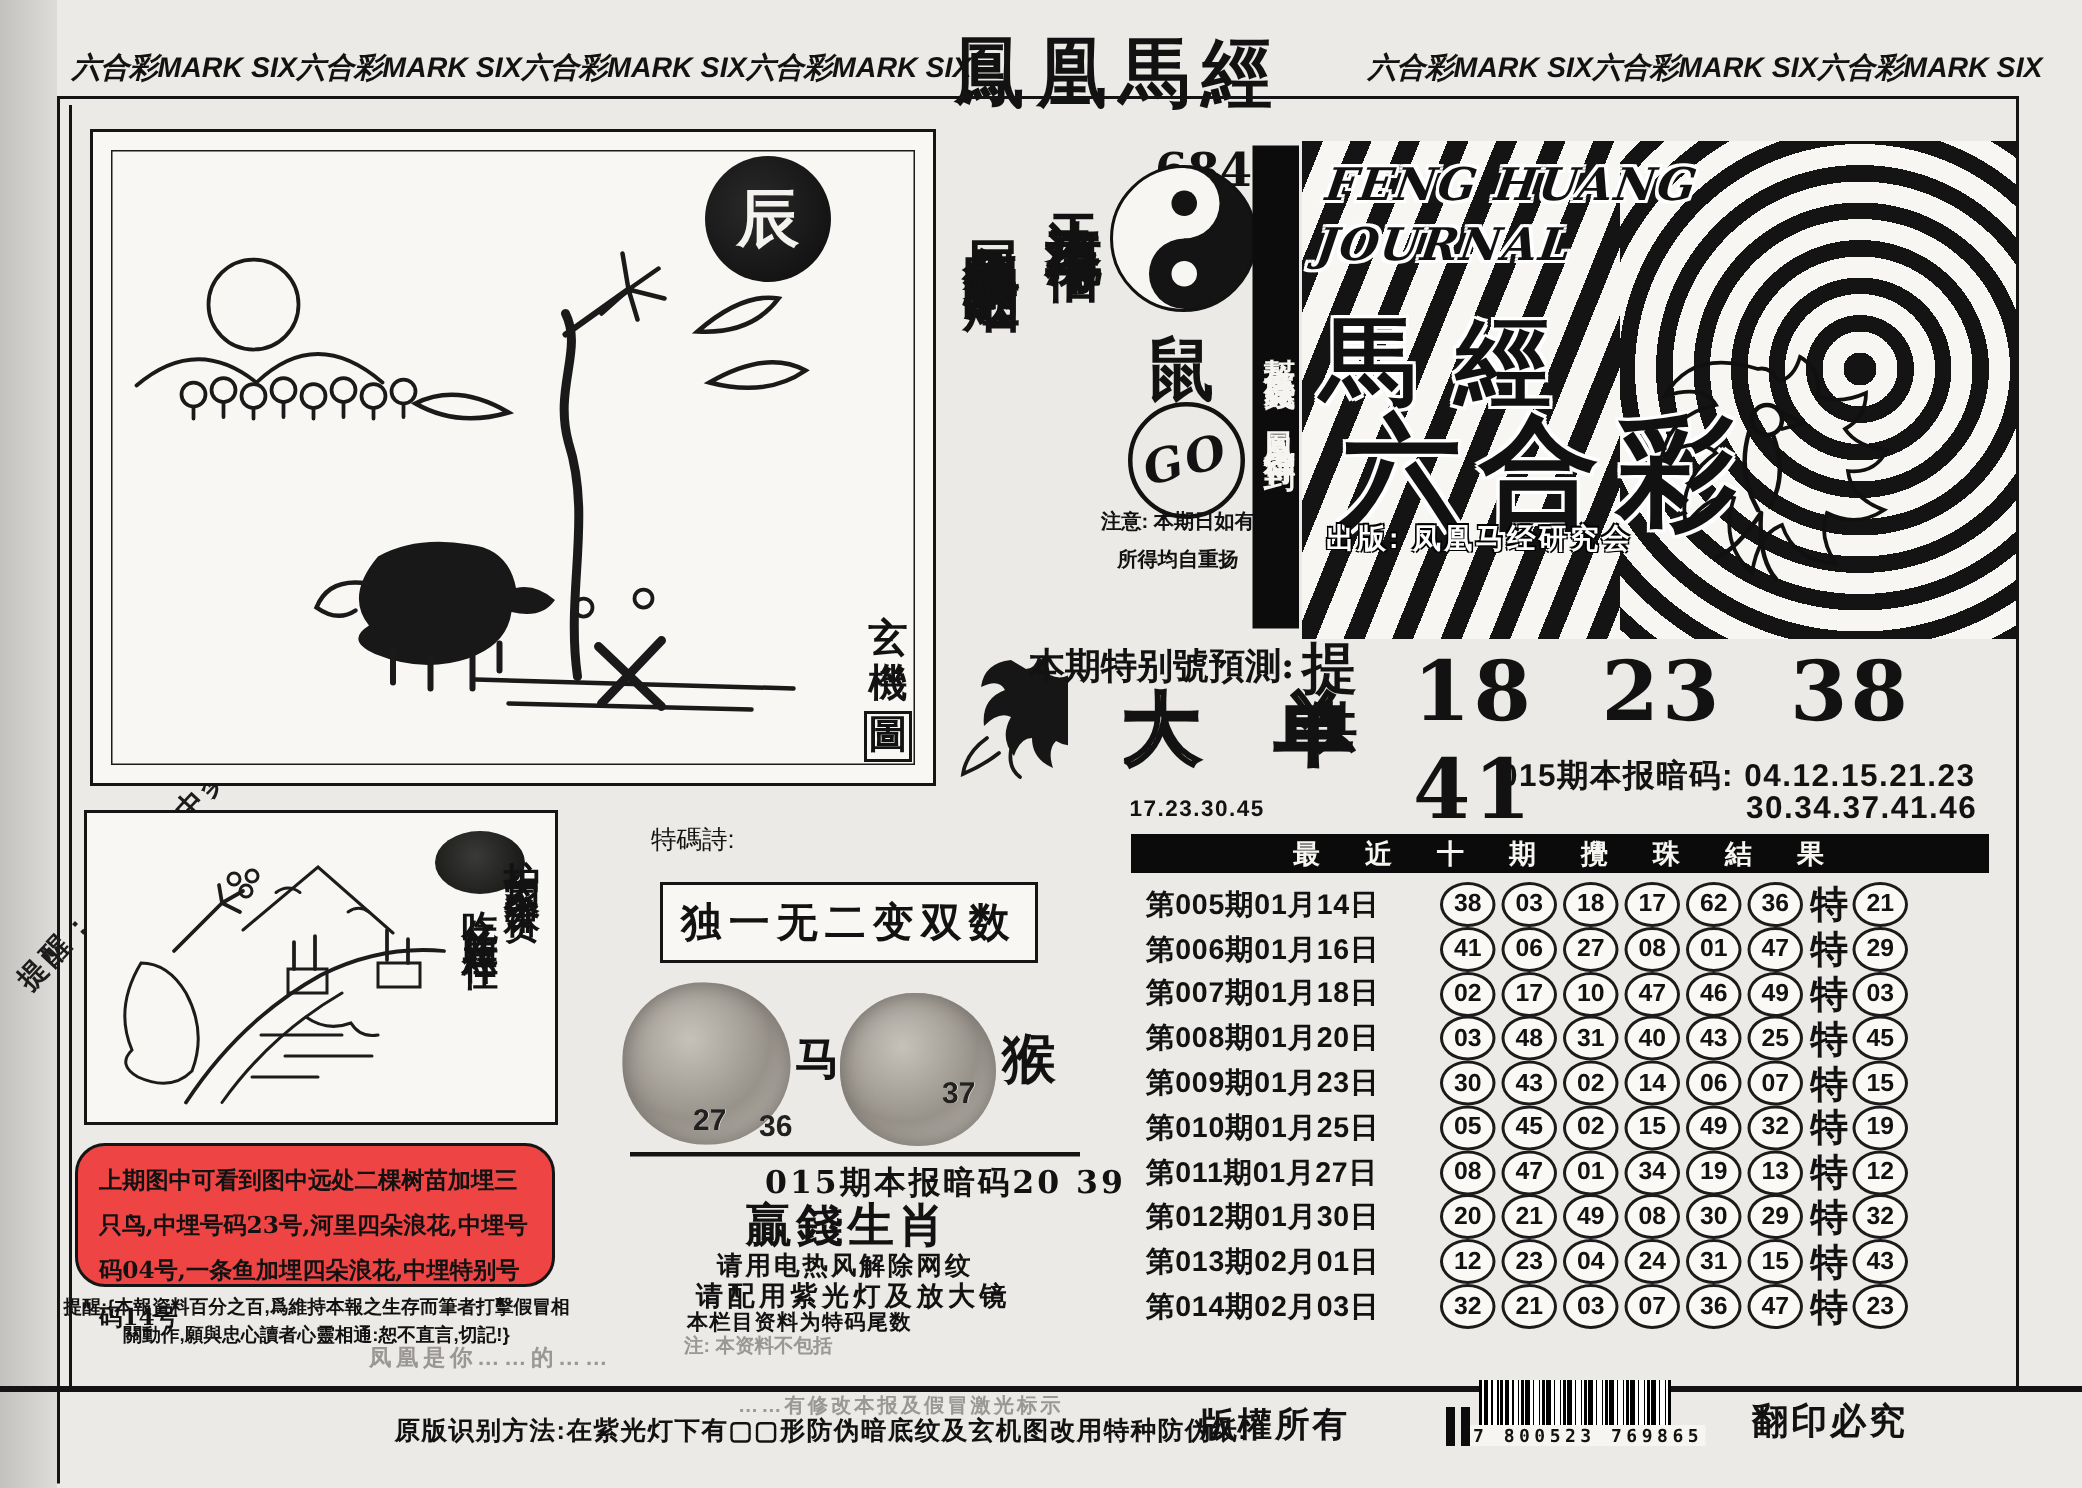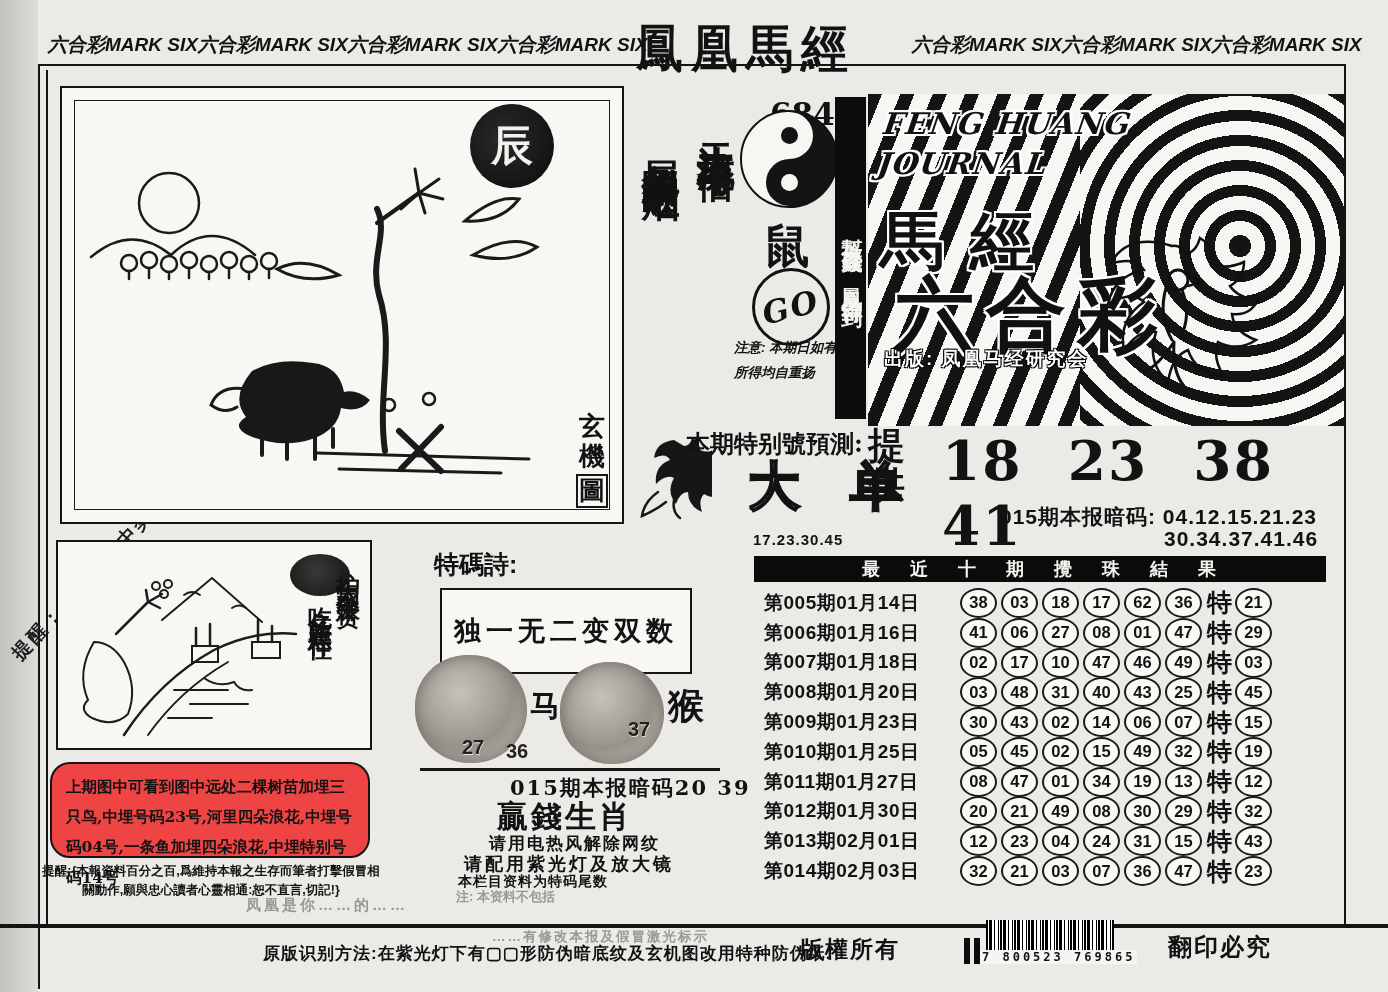--- a/index.html
+++ b/index.html
@@ -40,21 +40,21 @@
   .lobe-top::after{content:'';position:absolute;top:15px;left:15px;width:17px;height:17px;
                    border-radius:50%;background:#141414;}
   .lobe-bot{bottom:0;background:#141414;}
   .lobe-bot::after{content:'';position:absolute;top:15px;left:15px;width:17px;height:17px;
                    border-radius:50%;background:#f7f6f2;}
   .zodiac-big{position:absolute;font-family:"DejaVu Serif",serif;font-weight:900;font-size:46px;}
   .go-circle{position:absolute;width:72px;height:72px;border:3.5px solid #121212;border-radius:50%;
              display:flex;align-items:center;justify-content:center;}
   .go-circle span{font-family:"DejaVu Serif",serif;font-style:italic;font-weight:900;font-size:31px;
                   transform:rotate(-14deg);letter-spacing:2px;}
-  .go-note{position:absolute;font-size:13.5px;font-weight:800;line-height:1.85;font-style:italic;}
+  .go-note{position:absolute;font-size:13.5px;font-weight:800;line-height:1.85;text-align:center;}
   
   .side-banner{position:absolute;background:#0c0c0c;color:#f5f4f0;writing-mode:vertical-rl;
                text-orientation:upright;font-weight:800;font-size:21px;letter-spacing:5px;
                display:flex;justify-content:center;}
   
   .masthead{position:absolute;background:#f7f6f2;overflow:hidden;}
   .mh-stripes{position:absolute;left:0;top:0;width:225px;height:100%;
               background:repeating-linear-gradient(112deg,#141414 0 13px,#f7f6f2 13px 30px);}
   .mh-circles{position:absolute;left:212px;top:0;right:0;height:100%;
               background:repeating-radial-gradient(circle at 160px 152px,#141414 0 11px,#f7f6f2 11px 25px);}
@@ -83,23 +83,23 @@
                justify-content:center;font-size:18px;font-weight:700;letter-spacing:30px;padding-left:28px;
                box-sizing:border-box;}
   .result-row{display:flex;align-items:center;height:29.8px;}
   .row-label{font-weight:800;font-size:19px;width:196px;letter-spacing:0.5px;white-space:nowrap;}
   .nums{display:flex;align-items:flex-start;}
   .num-circle{display:inline-flex;align-items:center;justify-content:center;width:33px;height:26px;
               border:2px solid #1b1b1b;border-radius:50%;font-weight:800;font-size:16.5px;margin-right:4px;
               background:#faf9f6;}
   .te{font-family:"DejaVu Serif",serif;font-weight:900;font-size:25px;margin:0 3px 0 1px;}
   
-  .sp-label{position:absolute;font-weight:700;font-size:25px;}
+  .sp-label{position:absolute;font-weight:400;font-size:17px;}
   .sp-verse{position:absolute;border:2px solid #151515;font-family:"DejaVu Serif",serif;font-weight:700;
-            font-size:27px;letter-spacing:5px;padding:23px 12px;background:#f8f7f4;}
+            font-size:27px;letter-spacing:5px;padding:7px 12px;background:#f8f7f4;}
   .grain-circle{position:absolute;border-radius:48% 52% 50% 50%;
                 background:radial-gradient(circle at 40% 35%,#c6c2ba 0%,#97928a 55%,#b5b1a9 80%,#d8d5cf 100%);
                 box-shadow:inset 0 0 14px #6f6b64;}
   .zc-num{position:absolute;font-weight:800;font-size:20px;color:#22211f;text-shadow:0.5px 0.5px 0 #e8e6e1;}
   .zc-char{position:absolute;font-family:"DejaVu Serif",serif;font-weight:900;}
   .sp-code{position:absolute;font-family:"DejaVu Serif",serif;font-weight:700;font-size:21px;letter-spacing:2px;}
   .sp-title{position:absolute;font-weight:900;font-size:31px;letter-spacing:3px;}
   .sp-tip{position:absolute;font-weight:800;white-space:nowrap;}
   
   .barcode{position:absolute;width:128px;height:34px;
@@ -410,21 +410,21 @@
   <div class="grain-circle" style="left:415px;top:655px;width:112px;height:108px;"></div>
   <div class="grain-circle" style="left:560px;top:662px;width:104px;height:102px;"></div>
   <div class="zc-num" style="left:462px;top:736px;">27</div>
   <div class="zc-num" style="left:506px;top:740px;">36</div>
   <div class="zc-num" style="left:628px;top:718px;">37</div>
   <div class="zc-char" style="left:530px;top:686px;font-size:30px;">马</div>
   <div class="zc-char" style="left:668px;top:682px;font-size:36px;">猴</div>
   <div class="rule" style="left:420px;top:768px;width:300px;height:3px;"></div>
   <div class="sp-code" style="left:486px;top:774px;margin-left:24px;">015期本报暗码20 39</div>
   <div class="sp-title" style="left:497px;top:796px;">贏錢生肖</div>
-  <div class="sp-tip" style="left:489px;top:832px;font-size:17px;letter-spacing:2px;text-align:right;">请用电热风解除网纹</div>
+  <div class="sp-tip" style="left:478px;top:832px;font-size:17px;letter-spacing:2px;text-align:right;">请用电热风解除网纹</div>
   <div class="sp-tip" style="left:464px;top:852px;font-size:18px;letter-spacing:3px;">请配用紫光灯及放大镜</div>
   <div class="sp-tip" style="left:458px;top:873px;font-size:14px;letter-spacing:1px;">本栏目资料为特码尾数</div>
   <div class="sp-tip faint" style="left:456px;top:888px;font-size:13px;">注: 本资料不包括</div>
 
   <div class="small-note faint" style="left:492px;top:928px;font-size:13.5px;letter-spacing:2px;">……有修改本报及假冒激光标示</div>
   <div class="small-note" style="left:263px;top:942px;font-size:17px;letter-spacing:1px;">原版识别方法:在紫光灯下有▢▢形防伪暗底纹及玄机图改用特种防伪纸.</div>
   <div class="bars2" style="left:964px;top:938px;">
       <i></i>
       <i></i>
     </div>

